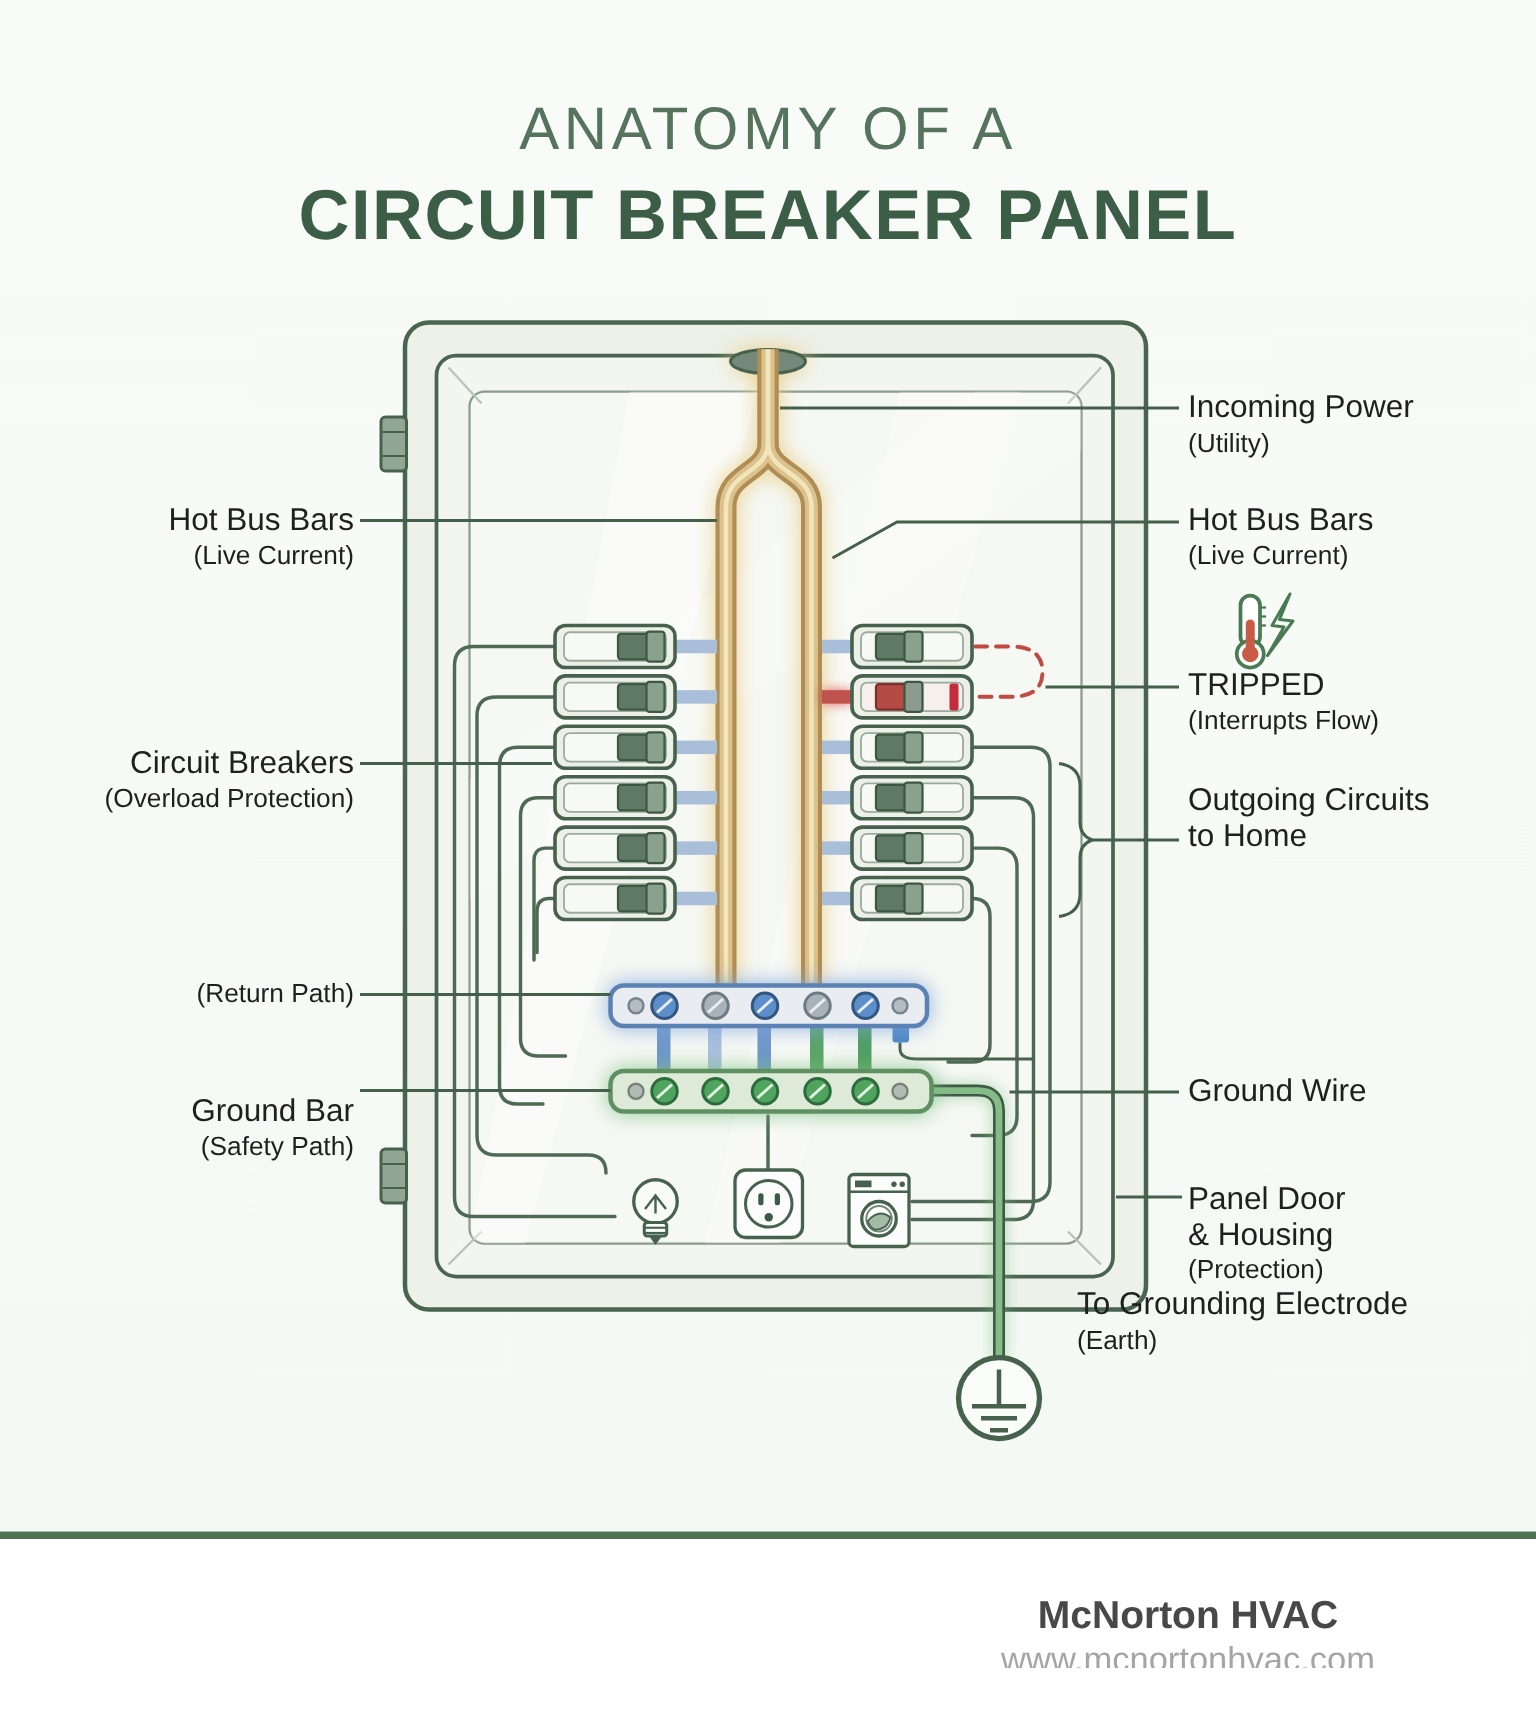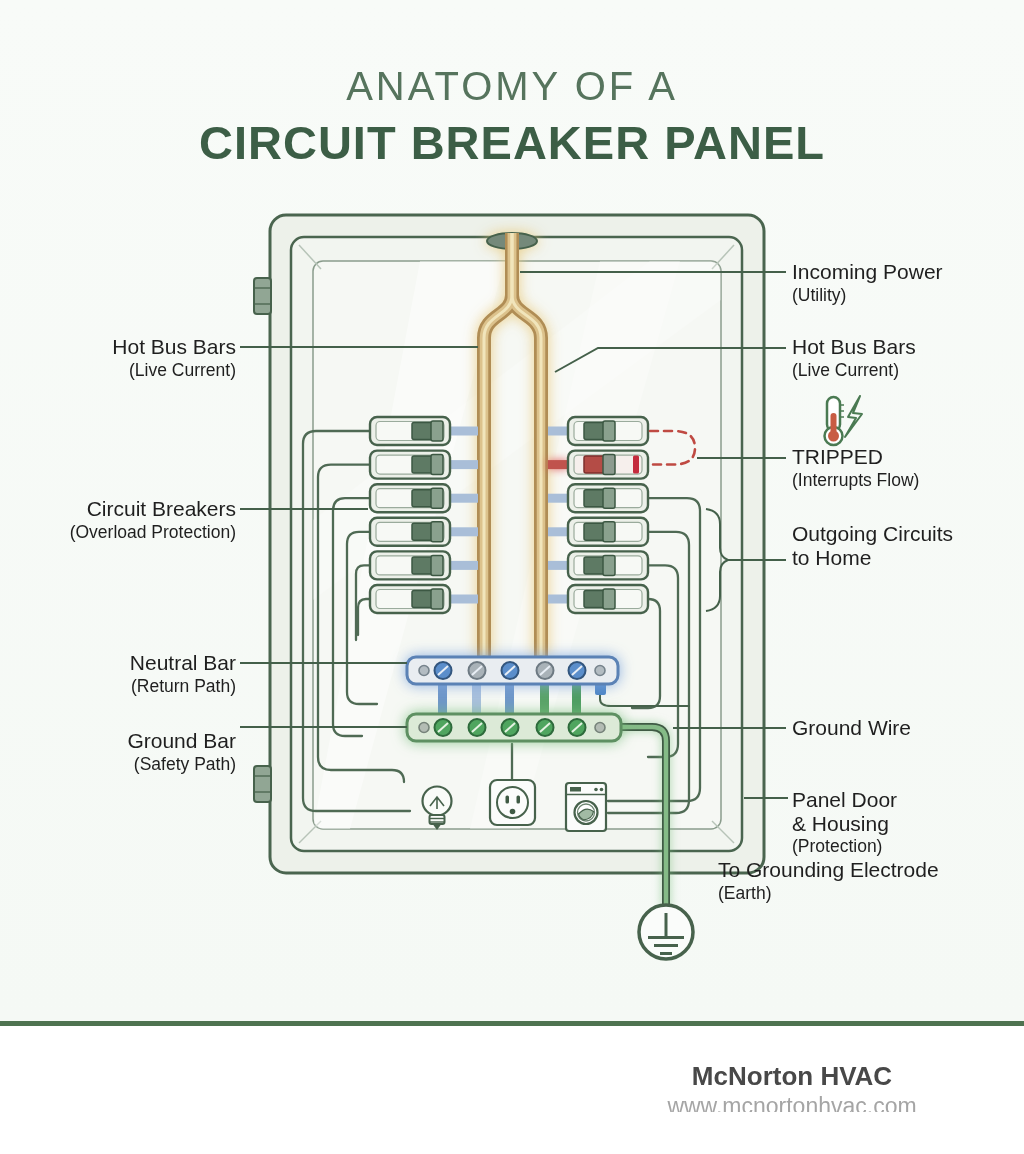--- a/index.html
+++ b/index.html
@@ -299,21 +299,20 @@
 
   <div class="label left-lbl" style="top:335px">
     <div class="l1">Hot Bus Bars</div>
     <div class="l2">(Live Current)</div>
   </div>
   <div class="label left-lbl" style="top:497px">
     <div class="l1">Circuit Breakers</div>
     <div class="l2">(Overload Protection)</div>
   </div>
   <div class="label left-lbl" style="top:651px">
-    <div class="l1">Neutral Bar</div>
     <div class="l2">(Return Path)</div>
   </div>
   <div class="label left-lbl" style="top:729px">
     <div class="l1">Ground Bar</div>
     <div class="l2">(Safety Path)</div>
   </div>
 
   <div class="label right-lbl" style="top:260px">
     <div class="l1">Incoming Power</div>
     <div class="l2">(Utility)</div>

